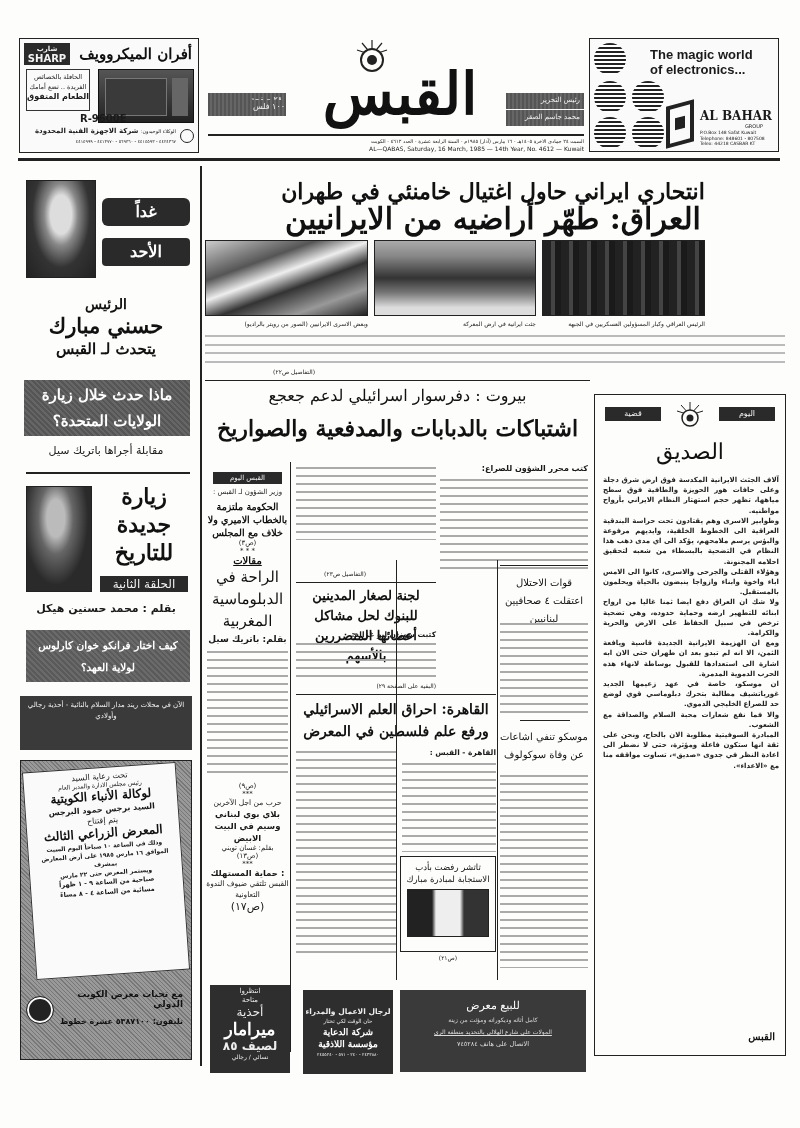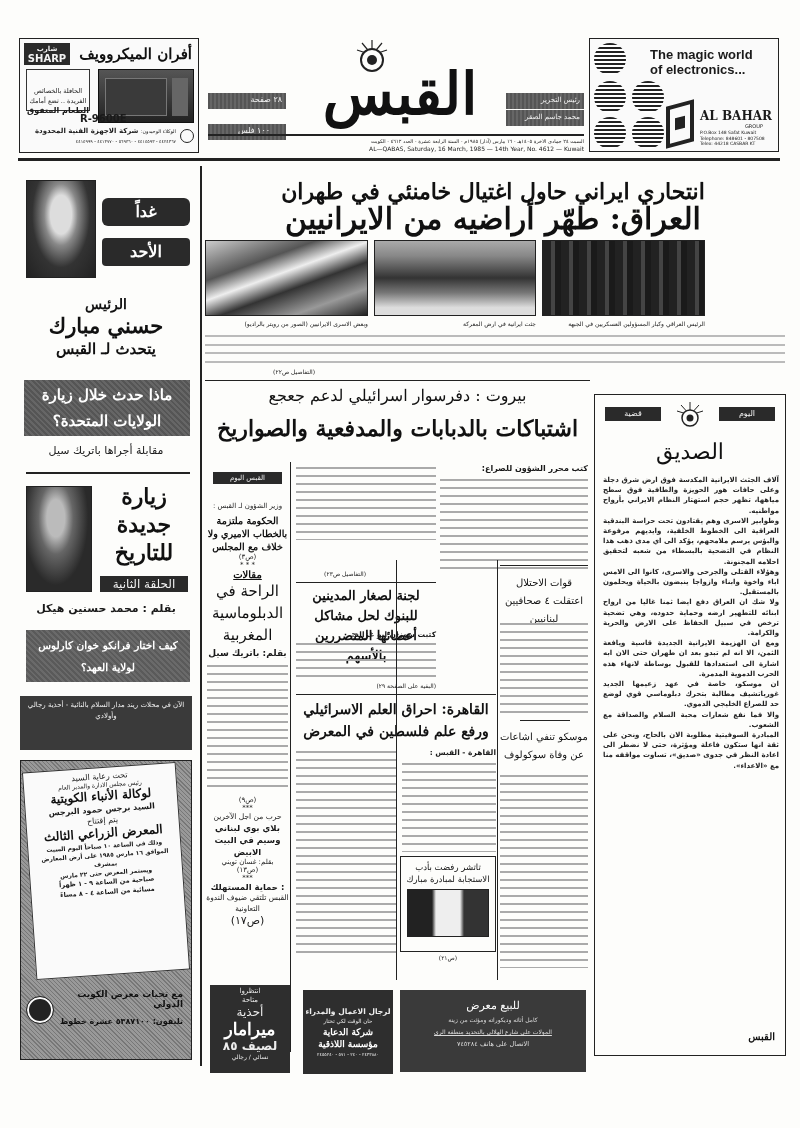--- a/index.html
+++ b/index.html
@@ -18,42 +18,42 @@
 </style>
 </head>
 <body>
 
 <div class="abs box" style="left:19px;top:38px;width:180px;height:115px;background:#fafafa">
   <div class="abs dark center" style="left:4px;top:4px;width:46px;height:22px;font-size:10px;font-weight:bold;line-height:10px;padding-top:1px">
     <div style="font-size:7px">شارب</div>
     <div>SHARP</div>
   </div>
   <div class="abs hl rtl" style="right:6px;top:6px;font-size:15px">أفران الميكروويف</div>
-  <div class="abs rtl center" style="left:6px;top:30px;width:64px;height:42px;border:1px solid #333;font-size:6.5px;line-height:10px;padding-top:16px">
+  <div class="abs rtl center" style="left:6px;top:30px;width:64px;height:42px;border:1px solid #333;font-size:6.5px;line-height:10px;padding-top:2px">
     <div>الحافلة بالخصائص</div>
     <div>الفريدة .. تضع أمامك</div>
     <div style="font-weight:bold;font-size:8px">الطعام المتفوق</div>
   </div>
   <div class="abs" style="left:78px;top:30px;width:96px;height:54px;background:linear-gradient(180deg,#555,#222);border:1px solid #111">
     <div style="position:absolute;left:6px;top:8px;width:62px;height:38px;background:#3a3a3a;border:1px solid #777"></div>
     <div style="position:absolute;right:5px;top:8px;width:16px;height:38px;background:#666"></div>
   </div>
   <div class="abs" style="left:60px;top:74px;font-size:10px;font-weight:bold">R-9600E</div>
   <div class="abs rtl" style="right:22px;top:88px;font-size:7px">
     <span style="font-size:5px">الوكلاء الوحيدون:</span>
     <span style="font-weight:bold">شركة الاجهزة الفنية المحدودة</span>
   </div>
   <div class="abs rtl" style="right:22px;top:100px;font-size:4.5px">٤٤٢٤٣٦٧ - ٤٤١٤٥٩٣ - ٥٦٩٣٦٠ - ٤٤١٣٧٧٠ - ٤٤١٤٩٩٩</div>
   <div class="abs" style="right:4px;top:90px;width:14px;height:14px;border-radius:50%;border:1.5px solid #222"></div>
 </div>
 
 <div class="abs gray rtl" style="left:208px;top:93px;width:78px;height:16px;font-size:8px;padding:2px 4px;background:repeating-linear-gradient(90deg,#555 0 2px,#666 2px 4px)">
   <span>٢٨ صفحة</span>
 </div>
-<div class="abs gray rtl" style="left:208px;top:124px;width:78px;height:16px;font-size:8px;padding:2px 16px;background:repeating-linear-gradient(90deg,#555 0 2px,#666 2px 4px)">
+<div class="abs gray rtl" style="left:208px;top:100px;width:78px;height:16px;font-size:8px;padding:2px 1px;background:repeating-linear-gradient(90deg,#555 0 2px,#666 2px 4px)">
   <span>١٠٠ فلس</span>
 </div>
 
 <div class="abs" style="left:354px;top:38px;width:36px;height:34px">
   <svg width="36" height="34" viewBox="0 0 36 34">
     <g stroke="#222" stroke-width="1.2">
       <line x1="18" y1="17" x2="18" y2="2"></line>
         <line x1="18" y1="17" x2="8" y2="5"></line>
         <line x1="18" y1="17" x2="28" y2="5"></line>
       <line x1="18" y1="17" x2="3" y2="12"></line>
@@ -168,21 +168,21 @@
 <div class="abs hl center" style="left:205px;top:386px;width:385px;font-size:16px;line-height:20px;font-weight:normal">بيروت : دفرسوار اسرائيلي لدعم جعجع</div>
 <div class="abs hl center" style="left:205px;top:410px;width:385px;font-size:22px;line-height:36px">اشتباكات بالدبابات والمدفعية والصواريخ</div>
 
 <div class="abs rtl" style="left:440px;top:464px;width:148px;font-size:8px;font-weight:bold">كتب محرر الشؤون للصراع:</div>
 <div class="abs txt" style="left:440px;top:476px;width:148px;height:94px;background:repeating-linear-gradient(180deg,transparent 0 3px,#aaa 3px 5px,transparent 5px 8px)"></div>
 <div class="abs txt" style="left:296px;top:464px;width:140px;height:76px;background:repeating-linear-gradient(180deg,transparent 0 3px,#aaa 3px 5px,transparent 5px 8px)"></div>
 <div class="abs rtl cap" style="left:296px;top:570px;width:70px">(التفاصيل ص٢٣)</div>
 
 <div class="abs" style="left:205px;top:462px;width:86px;height:590px;border-right:1px solid #222">
   <div class="dark center" style="margin:10px 8px 4px;font-size:7px;line-height:12px">القبس اليوم</div>
-  <div class="rtl center" style="font-size:7px;margin-top:18px">وزير الشؤون لـ القبس :</div>
+  <div class="rtl center" style="font-size:7px;margin-top:4px">وزير الشؤون لـ القبس :</div>
   <div class="center hl" style="font-size:9.5px;line-height:13px;margin-top:4px">الحكومة ملتزمة بالخطاب الاميري ولا خلاف مع المجلس</div>
   <div class="center" style="font-size:7px">(ص٣)</div>
   <div class="center" style="font-size:7px">* * *</div>
   <div class="center hl" style="font-size:10px;text-decoration:underline">مقالات</div>
   <div class="center hl" style="font-size:15px;line-height:22px;font-weight:normal">الراحة في الدبلوماسية المغربية</div>
   <div class="center" style="font-size:9px;font-weight:bold;margin-top:2px">بقلم: باتريك سيل</div>
   <div class="txt" style="height:130px;margin:4px 2px;background:repeating-linear-gradient(180deg,transparent 0 3px,#aaa 3px 5px,transparent 5px 8px)"></div>
   <div class="center" style="font-size:7px">(ص٩)</div>
   <div class="center" style="font-size:7px">***</div>
   <div class="center" style="font-size:7.5px;line-height:10px">حرب من اجل الآخرين</div>

